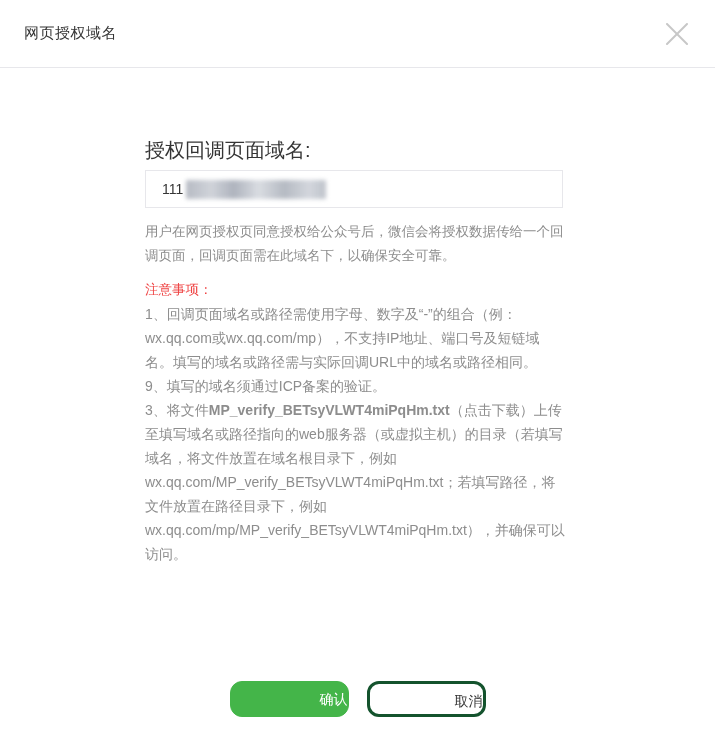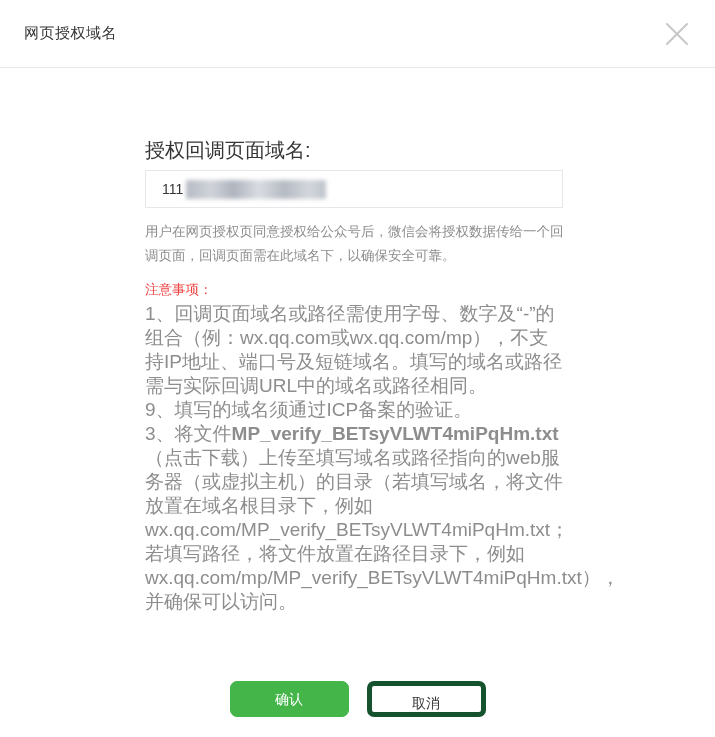--- a/index.html
+++ b/index.html
@@ -106,21 +106,21 @@
     color: #8d8d8d;
     width: 420px;
   }
   .notice-title {
     margin-top: 10px;
     font-size: 13.5px;
     line-height: 24px;
     color: #ef4444;
   }
   .notice-list {
-    font-size: 19px;
+    font-size: 14px;
     line-height: 24px;
     color: #8d8d8d;
     width: 420px;
   }
   .notice-list p {
     margin: 0;
   }
   .strong-file {
     color: #8d8d8d;
     font-weight: bold;
@@ -140,35 +140,35 @@
     display: flex;
     align-items: center;
     justify-content: center;
     gap: 18px;
   }
   .btn {
     width: 119px;
     height: 36px;
     font-size: 14px;
     line-height: 34px;
-    text-align: center;
+    text-align: right;
     cursor: pointer;
-    border-radius: 7px;
+    border-radius: 12px;
     font-family: "Liberation Sans", sans-serif;
     user-select: none;
   }
   .btn-primary {
     background: #44b549;
     color: #ffffff;
     border: 1px solid #44b549;
   }
   .btn-default {
     background: #ffffff;
     color: #353535;
-    border: 5px solid #14532d;
+    border: 3px solid #14532d;
   }
 </style>
 </head>
 <body>
 
 <div class="dialog">
 
   <div class="dialog-header">
     <div class="dialog-title">网页授权域名</div>
     <div class="close-icon">

